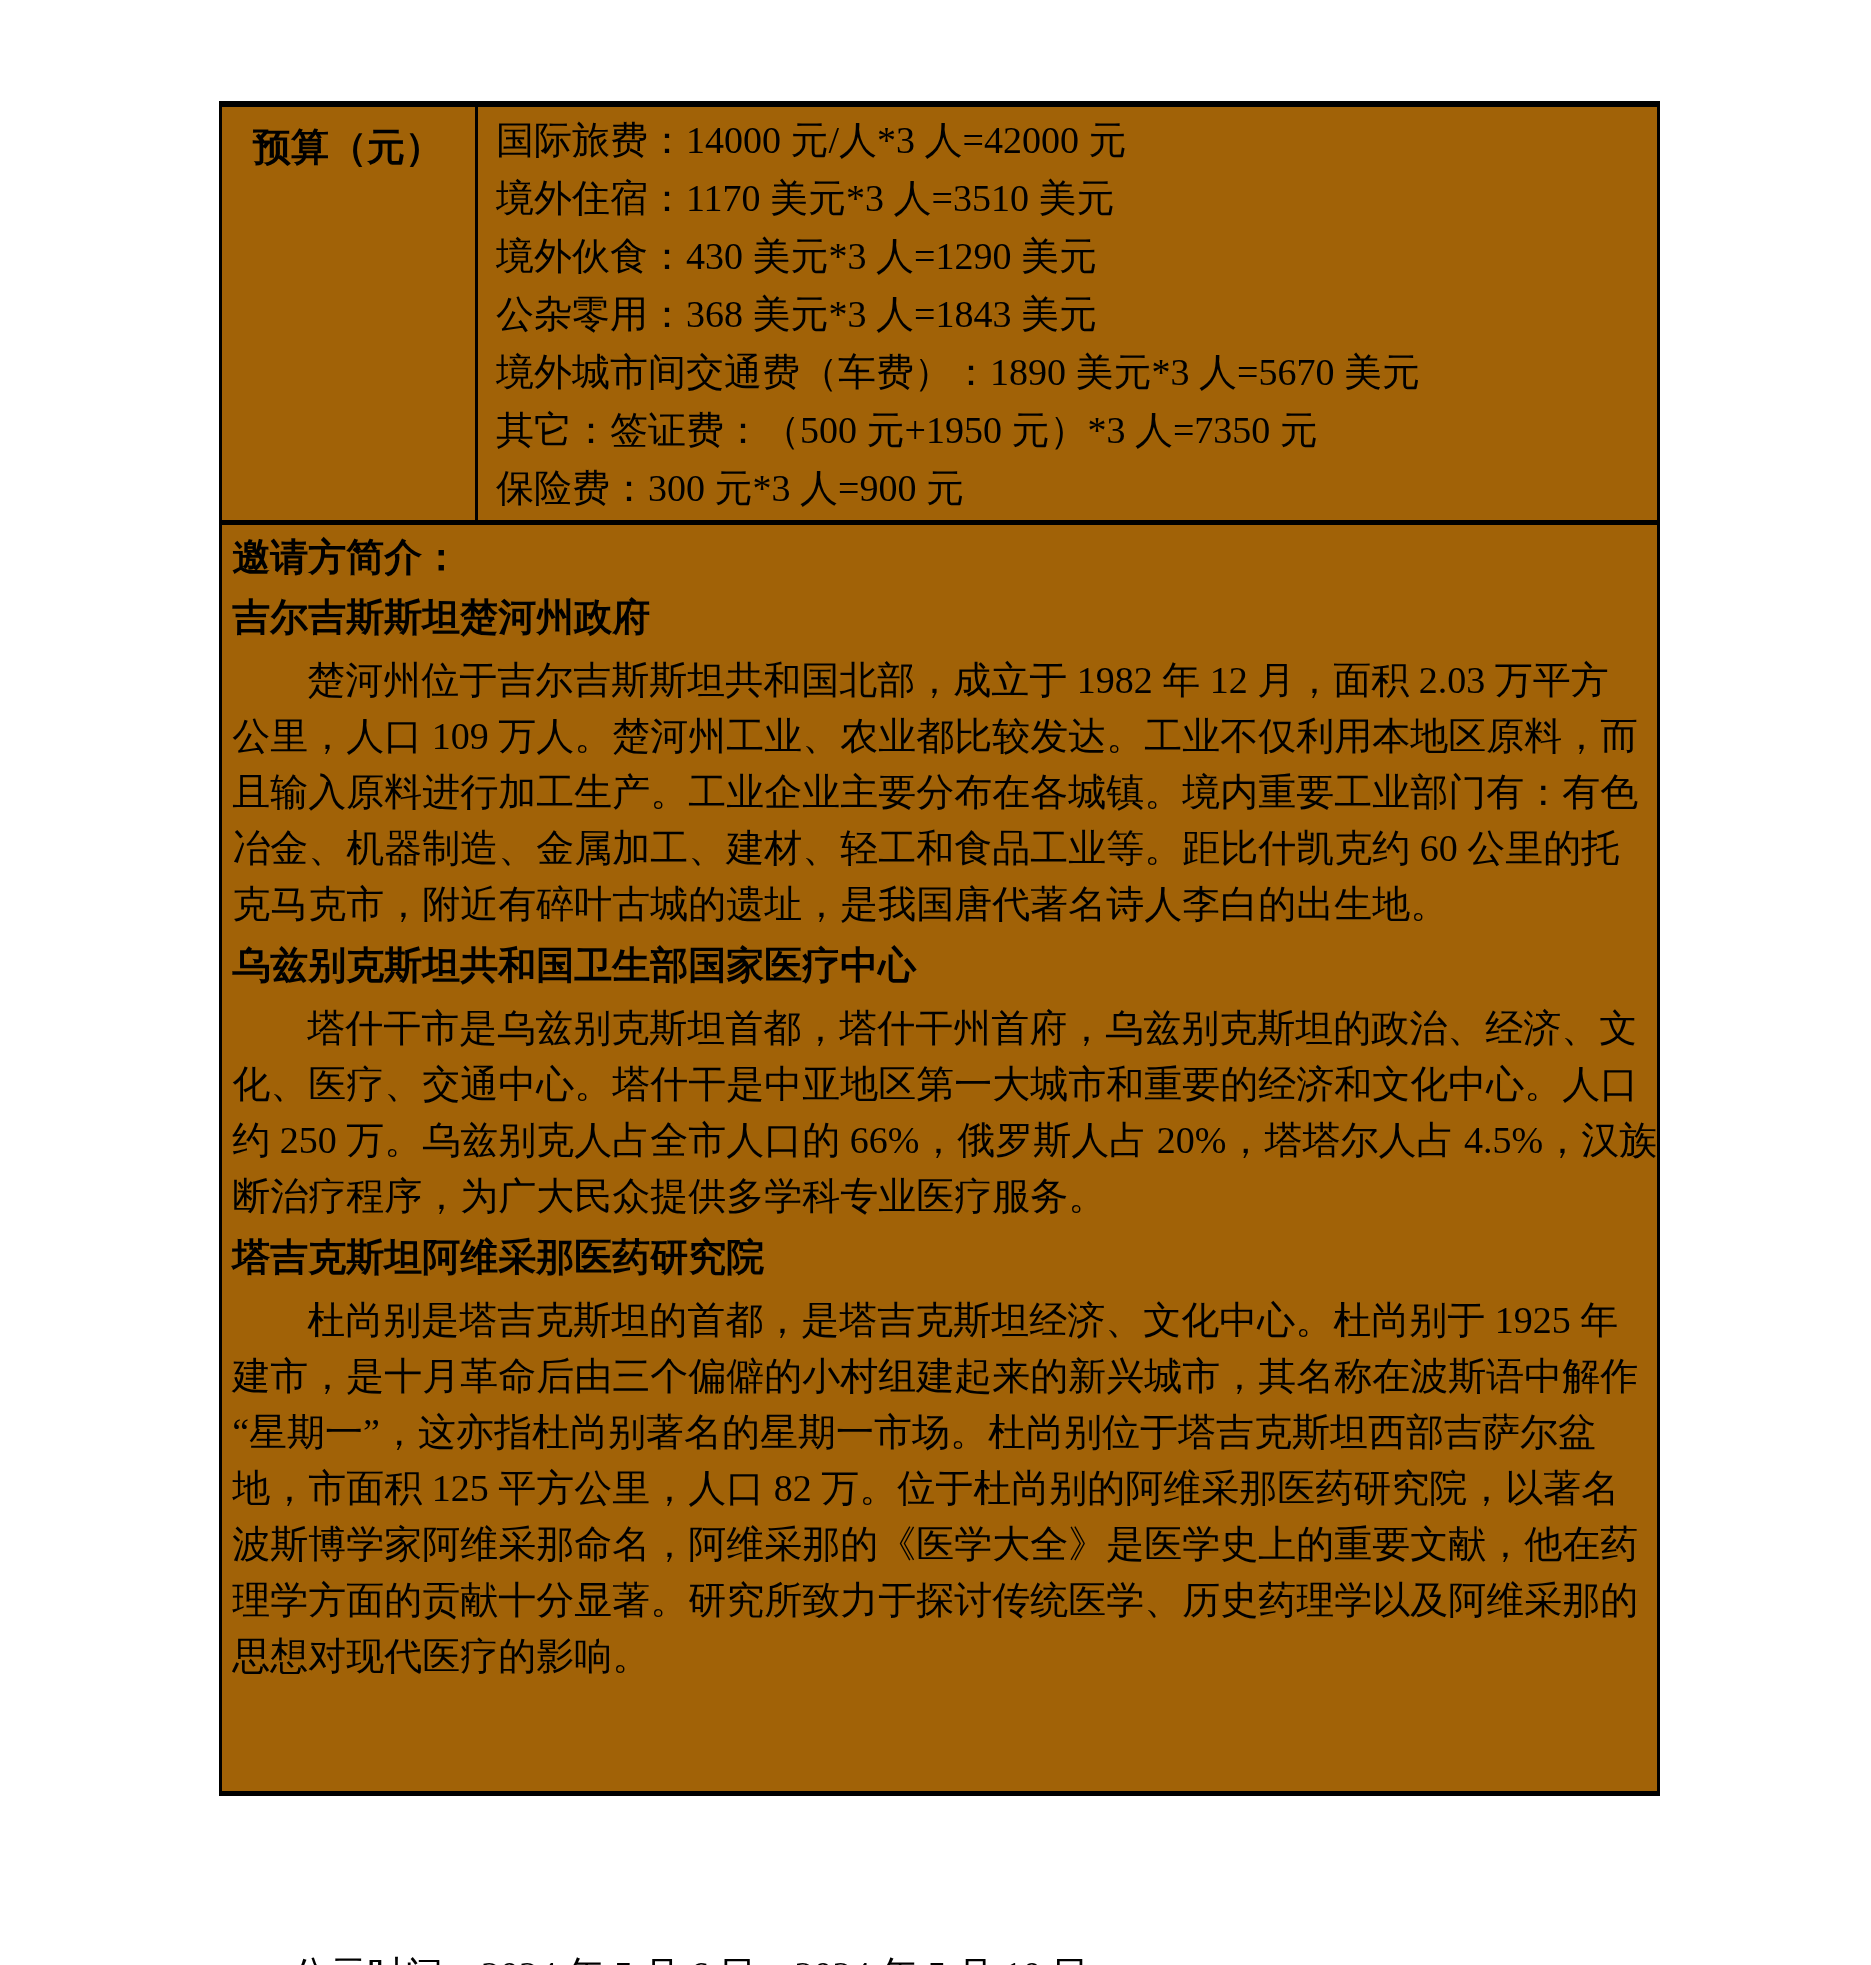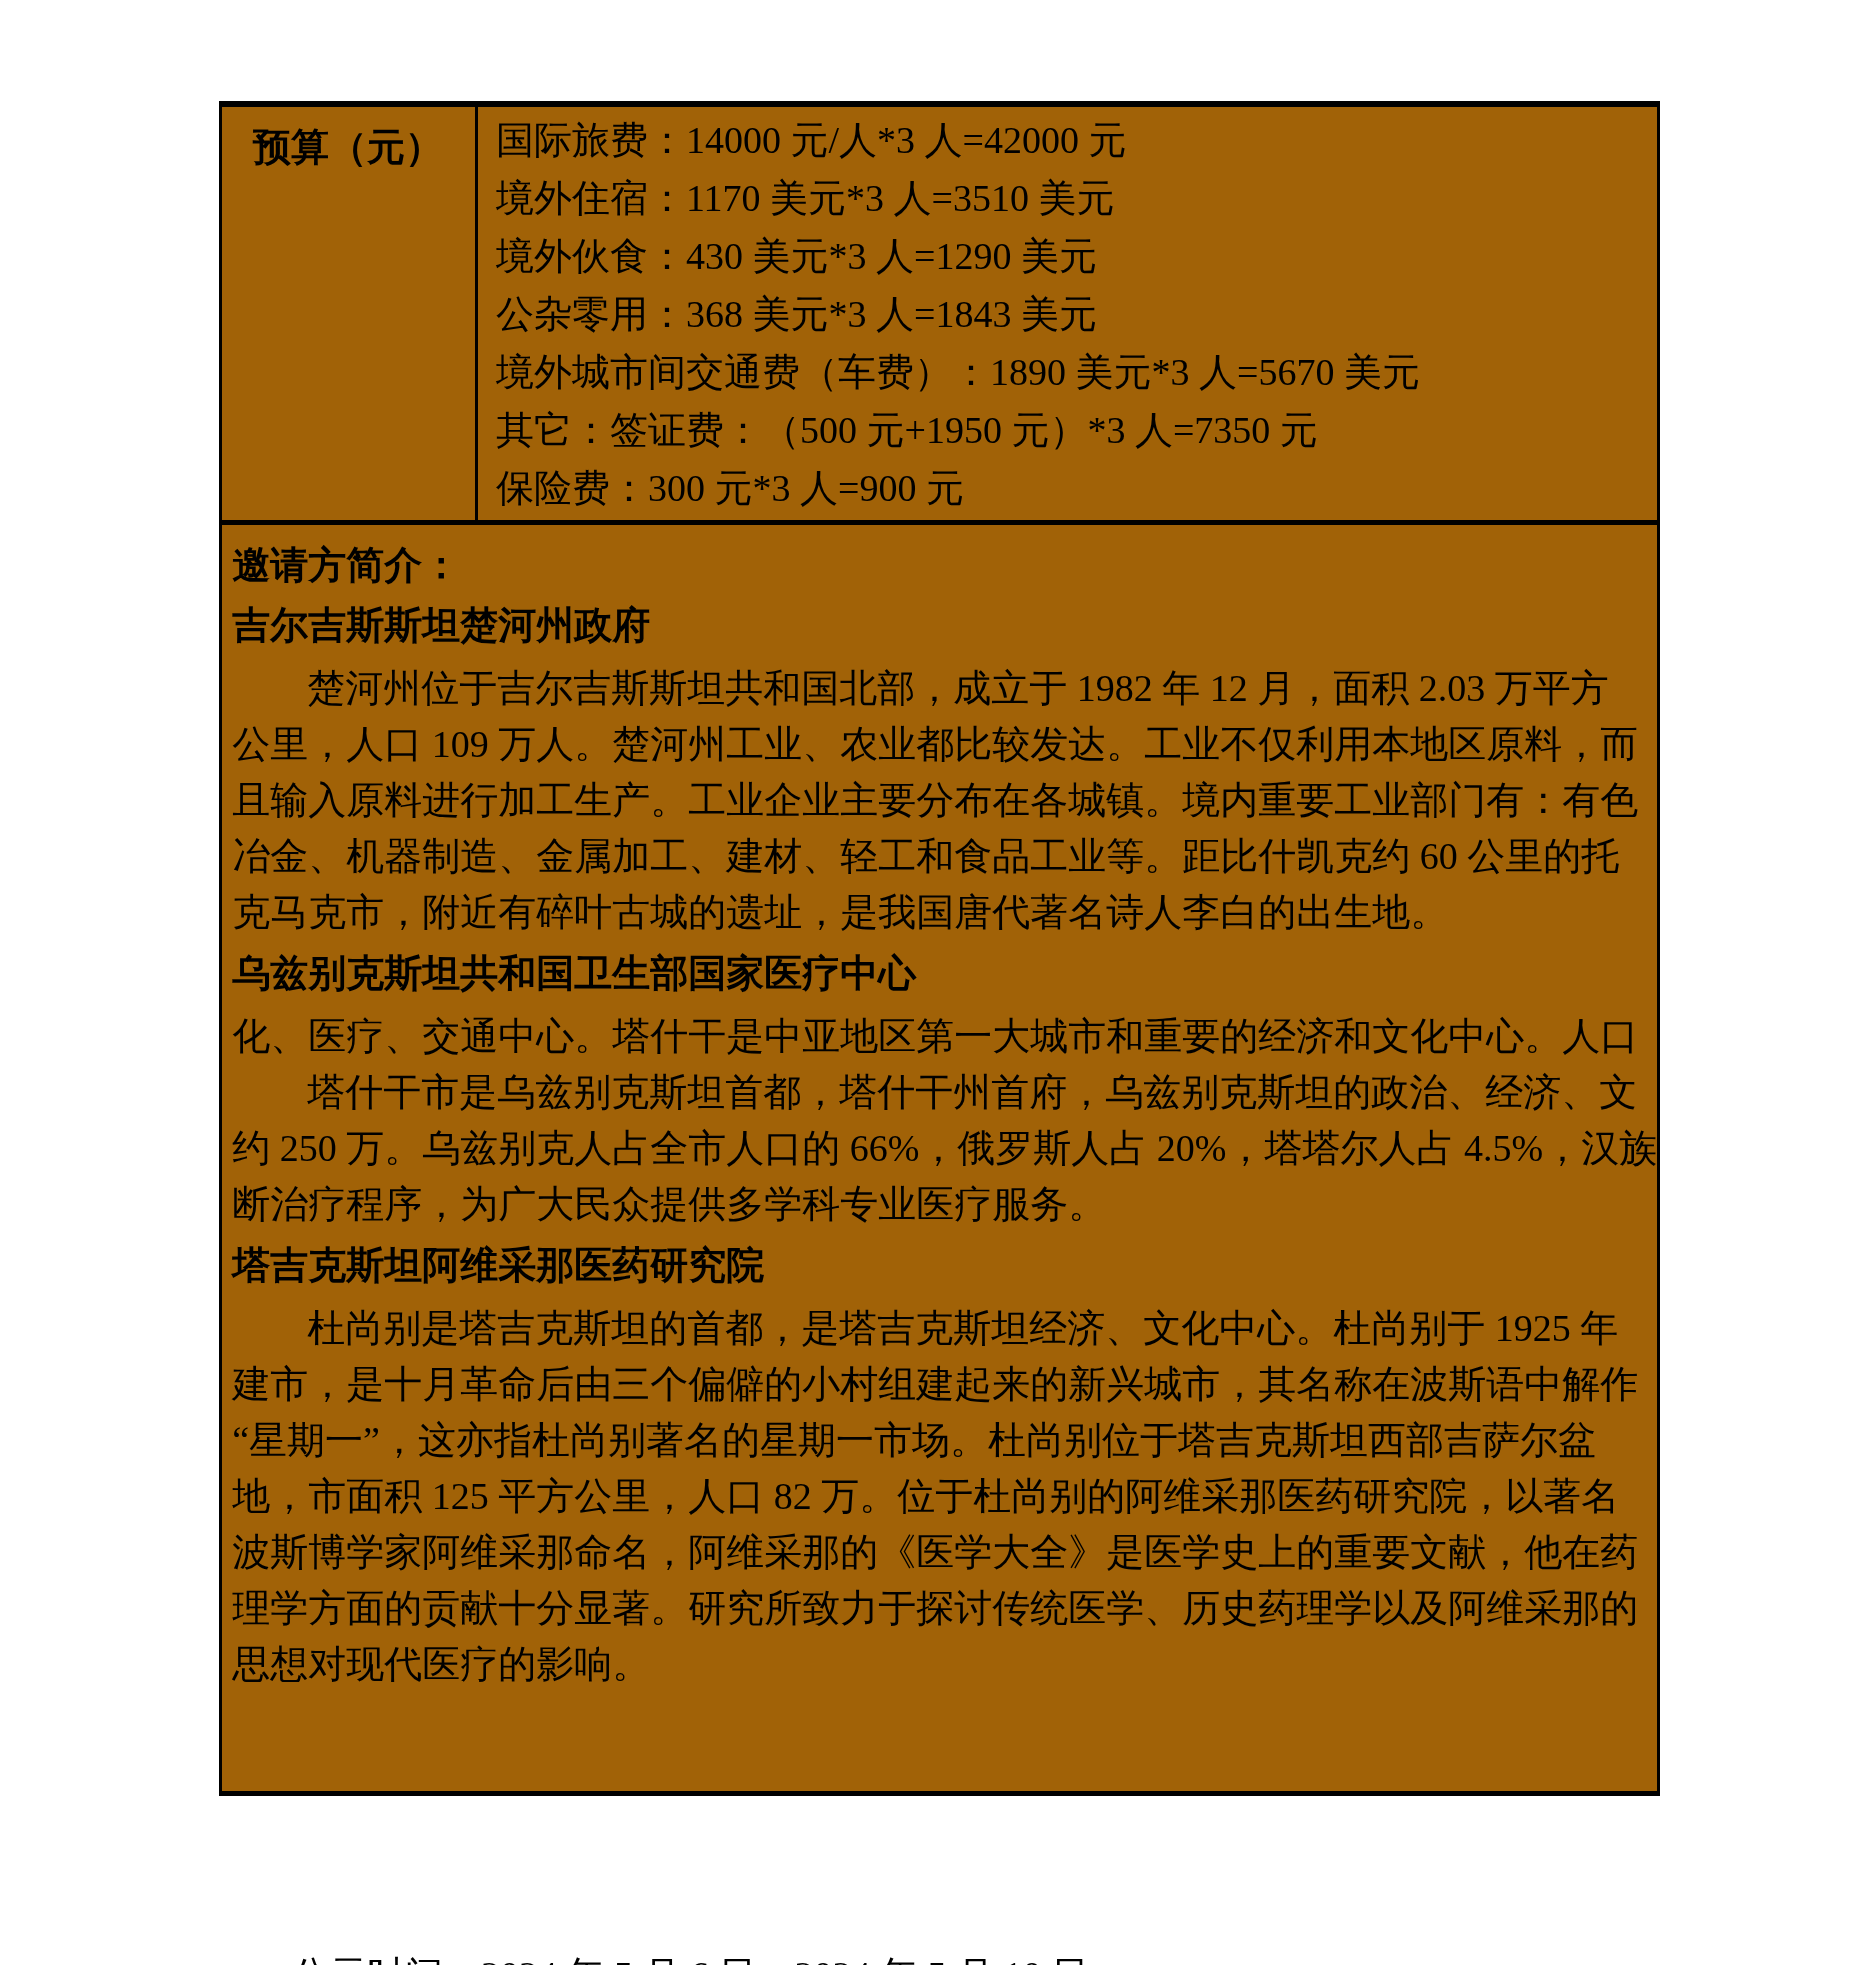--- a/index.html
+++ b/index.html
@@ -58,21 +58,20 @@
   .budget-line {
     line-height: 58px;
     white-space: pre;
     font-family: Liberation Serif, serif;
   }
   
   .intro-row {
     box-sizing: border-box;
     padding: 6.3px 14px 0 10.2px;
     overflow: hidden;
-    margin-top: 8px;
   }
   .intro-title {
     font-weight: bold;
     line-height: 53px;
     white-space: pre;
   }
   .section-heading {
     font-weight: bold;
     line-height: 53px;
     margin-top: 7px;
@@ -131,22 +130,22 @@
           <div class="para-line">公里，人口 109 万人。楚河州工业、农业都比较发达。工业不仅利用本地区原料，而</div>
           <div class="para-line">且输入原料进行加工生产。工业企业主要分布在各城镇。境内重要工业部门有：有色</div>
           <div class="para-line">冶金、机器制造、金属加工、建材、轻工和食品工业等。距比什凯克约 60 公里的托</div>
           <div class="para-line">克马克市，附近有碎叶古城的遗址，是我国唐代著名诗人李白的出生地。</div>
         </div>
       </div>
 
       <div>
         <div class="section-heading">乌兹别克斯坦共和国卫生部国家医疗中心</div>
         <div class="para">
+          <div class="para-line indent">塔什干市是乌兹别克斯坦首都，塔什干州首府，乌兹别克斯坦的政治、经济、文</div>
           <div class="para-line">化、医疗、交通中心。塔什干是中亚地区第一大城市和重要的经济和文化中心。人口</div>
-          <div class="para-line indent">塔什干市是乌兹别克斯坦首都，塔什干州首府，乌兹别克斯坦的政治、经济、文</div>
           <div class="para-line">约 250 万。乌兹别克人占全市人口的 66%，俄罗斯人占 20%，塔塔尔人占 4.5%，汉族</div>
           <div class="para-line">断治疗程序，为广大民众提供多学科专业医疗服务。</div>
         </div>
       </div>
 
       <div>
         <div class="section-heading">塔吉克斯坦阿维采那医药研究院</div>
         <div class="para">
           <div class="para-line indent">杜尚别是塔吉克斯坦的首都，是塔吉克斯坦经济、文化中心。杜尚别于 1925 年</div>
           <div class="para-line">建市，是十月革命后由三个偏僻的小村组建起来的新兴城市，其名称在波斯语中解作</div>

